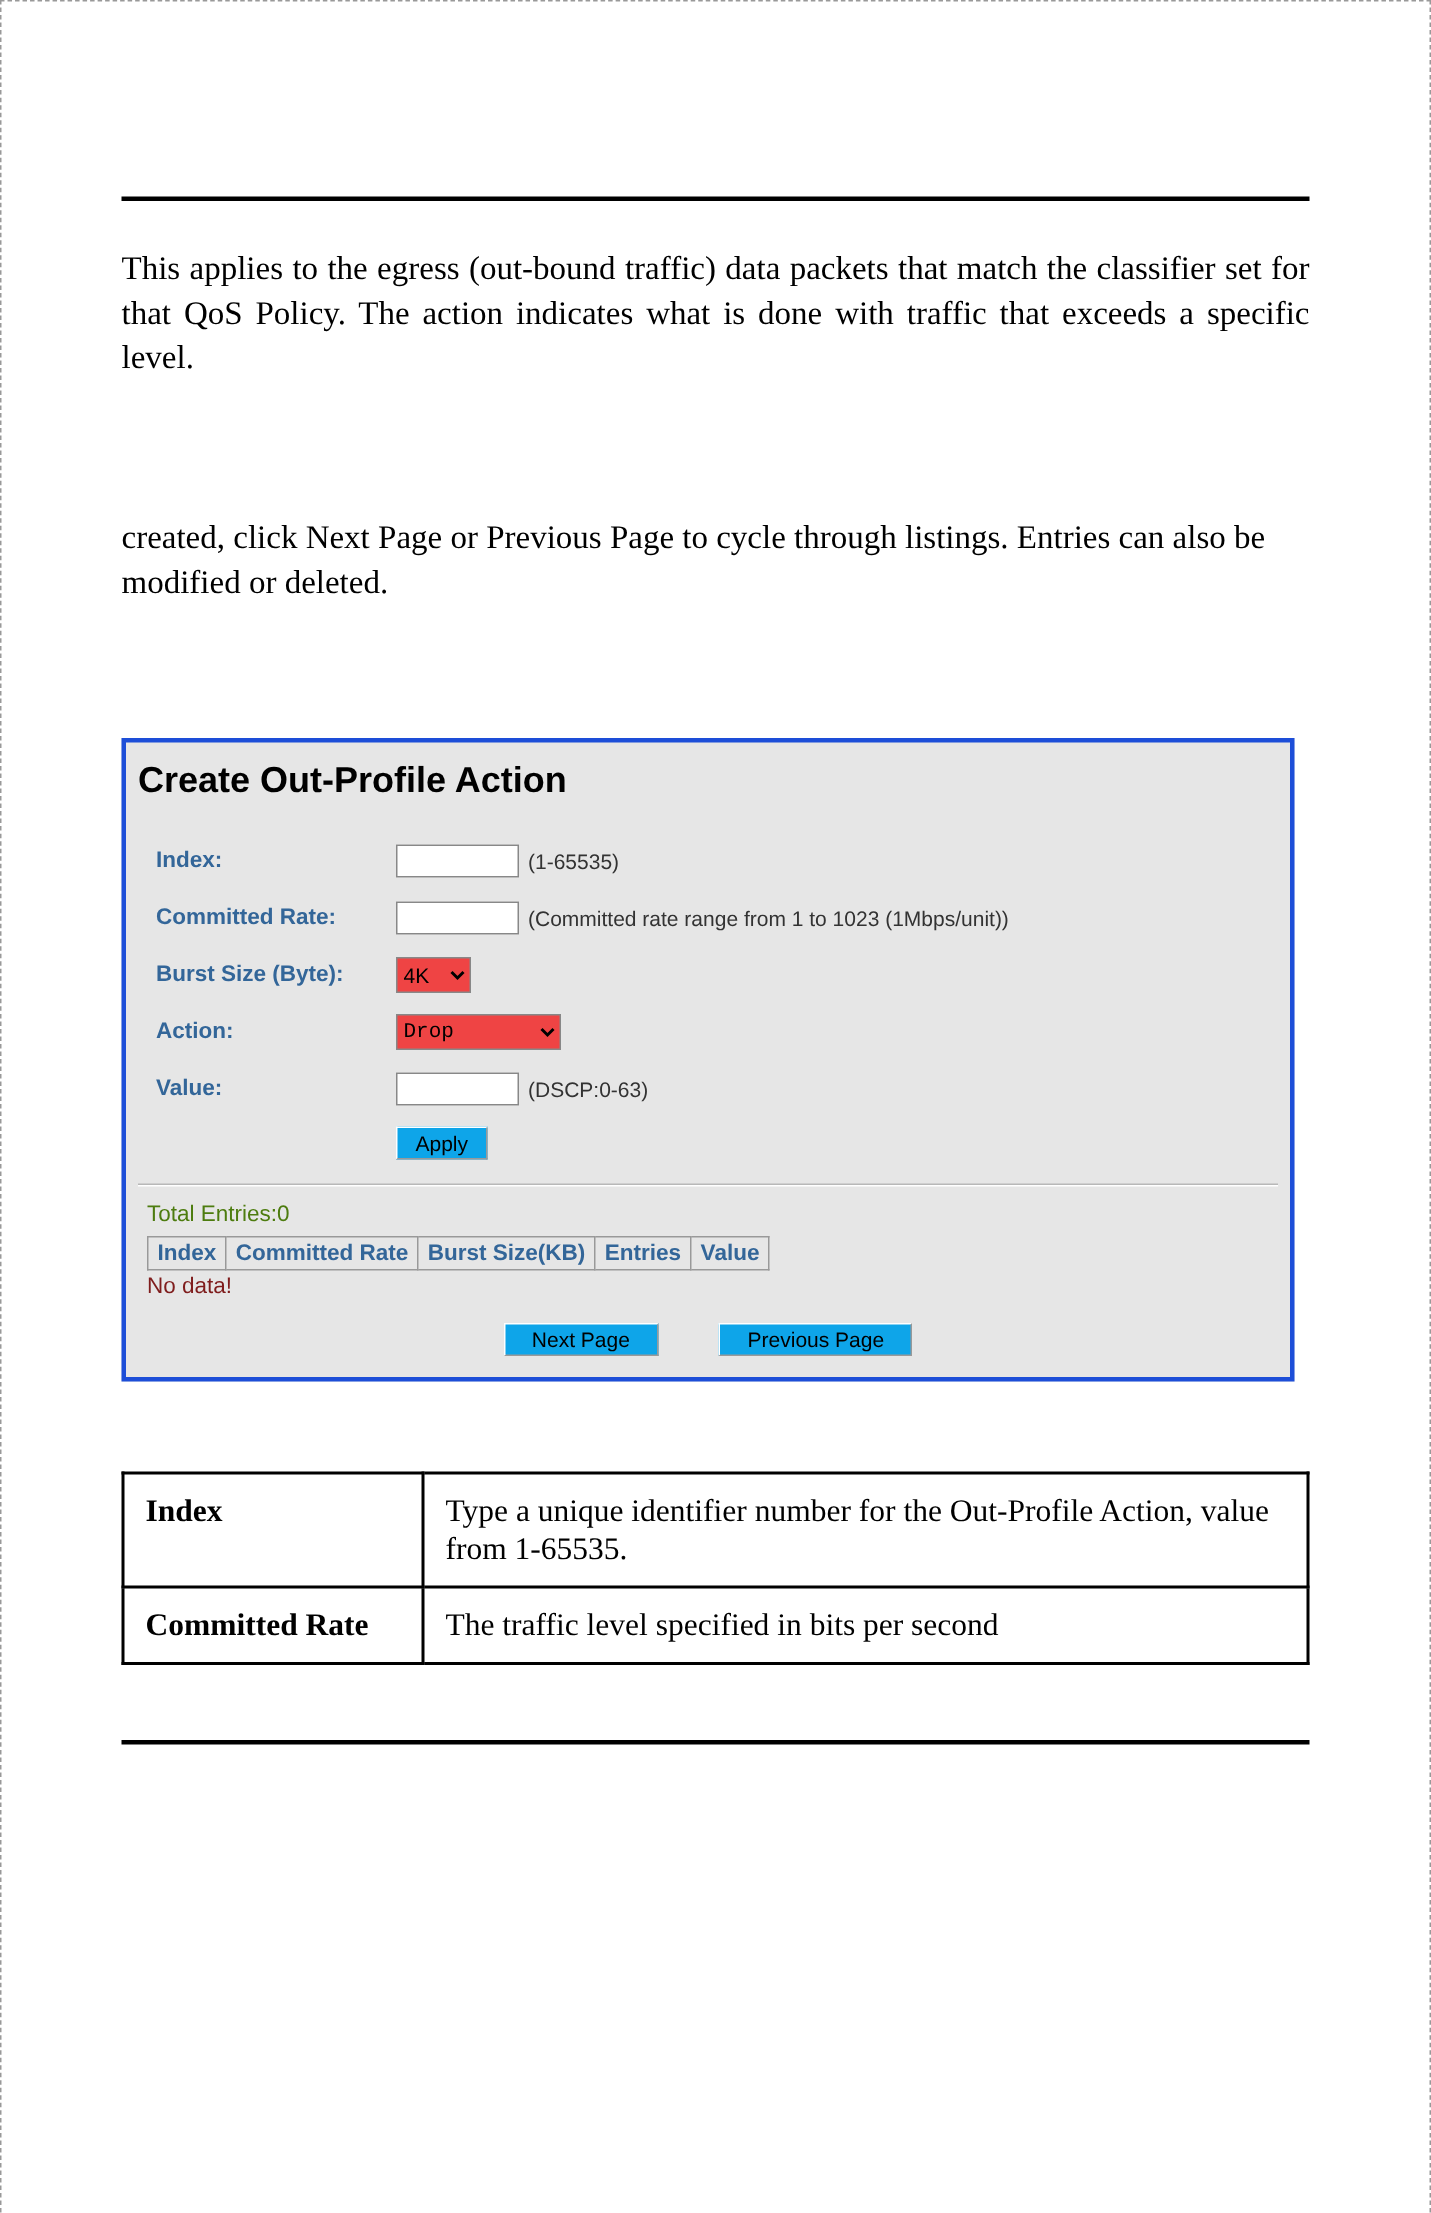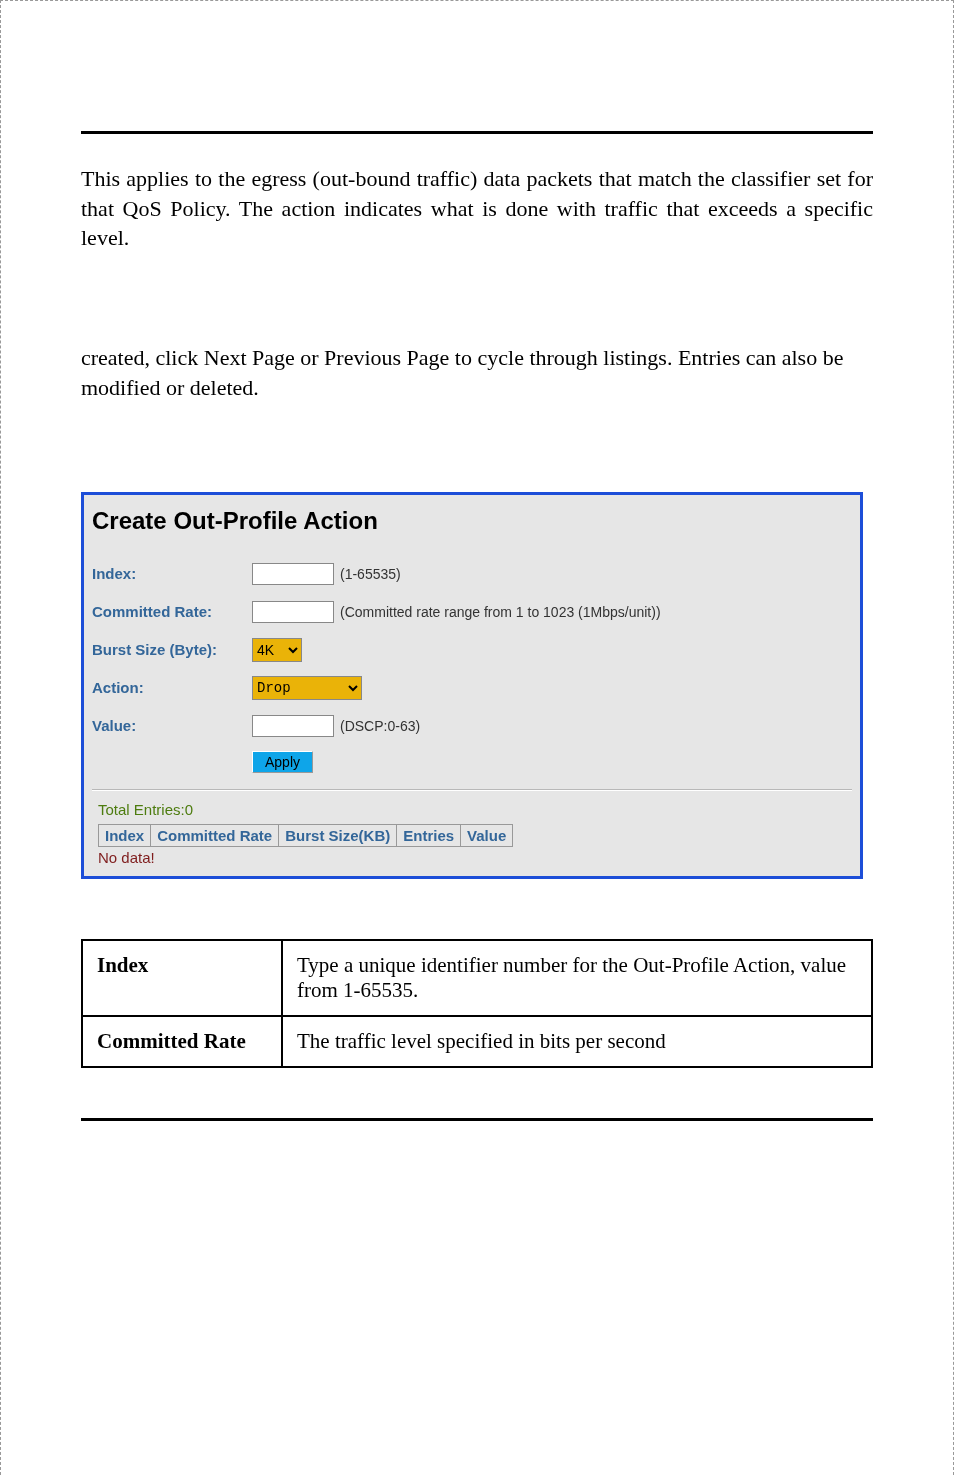--- a/index.html
+++ b/index.html
@@ -49,21 +49,21 @@
     box-sizing: border-box;
   }
   .panel-title {
     font-size: 24px;
     font-weight: bold;
     padding: 12px 8px 20px 8px;
   }
   .form-row {
     display: flex;
     align-items: center;
-    padding: 6px 8px;
+    padding: 6px 20px;
     font-size: 15px;
     line-height: 26px;
   }
   .form-label {
     width: 160px;
     color: #336699;
     font-weight: bold;
     flex-shrink: 0;
   }
   .txt-input {
@@ -71,21 +71,21 @@
     height: 22px;
     border: 1px solid #888;
     background: #fff;
     font-size: 14px;
     padding: 0 4px;
     box-sizing: border-box;
   }
   .sel-input {
     height: 24px;
     border: 1px solid #888;
-    background: #eab308;
+    background: #ef4444;
     font-size: 14px;
   }
   .sel-sm { width: 50px; }
   .sel-md { width: 110px; font-family: Liberation Mono, monospace; }
   .hint {
     margin-left: 6px;
     font-size: 14px;
     color: #333;
   }
   .btn {
@@ -214,20 +214,24 @@
         <th>Committed Rate</th>
         <th>Burst Size(KB)</th>
         <th>Entries</th>
         <th>Value</th>
       </tr>
     </tbody>
       </table>
 
     <div class="nodata">No data!</div>
 
+    <div class="pager">
+      <button class="btn">Next Page</button>
+      <button class="btn">Previous Page</button>
+    </div>
   </div>
 
   <table class="desc-table">
     <tbody>
         <tr>
       <td class="k">Index</td>
       <td>Type a unique identifier number for the Out-Profile Action, value from 1-65535.</td>
     </tr>
     <tr>
       <td class="k">Committed Rate</td>

